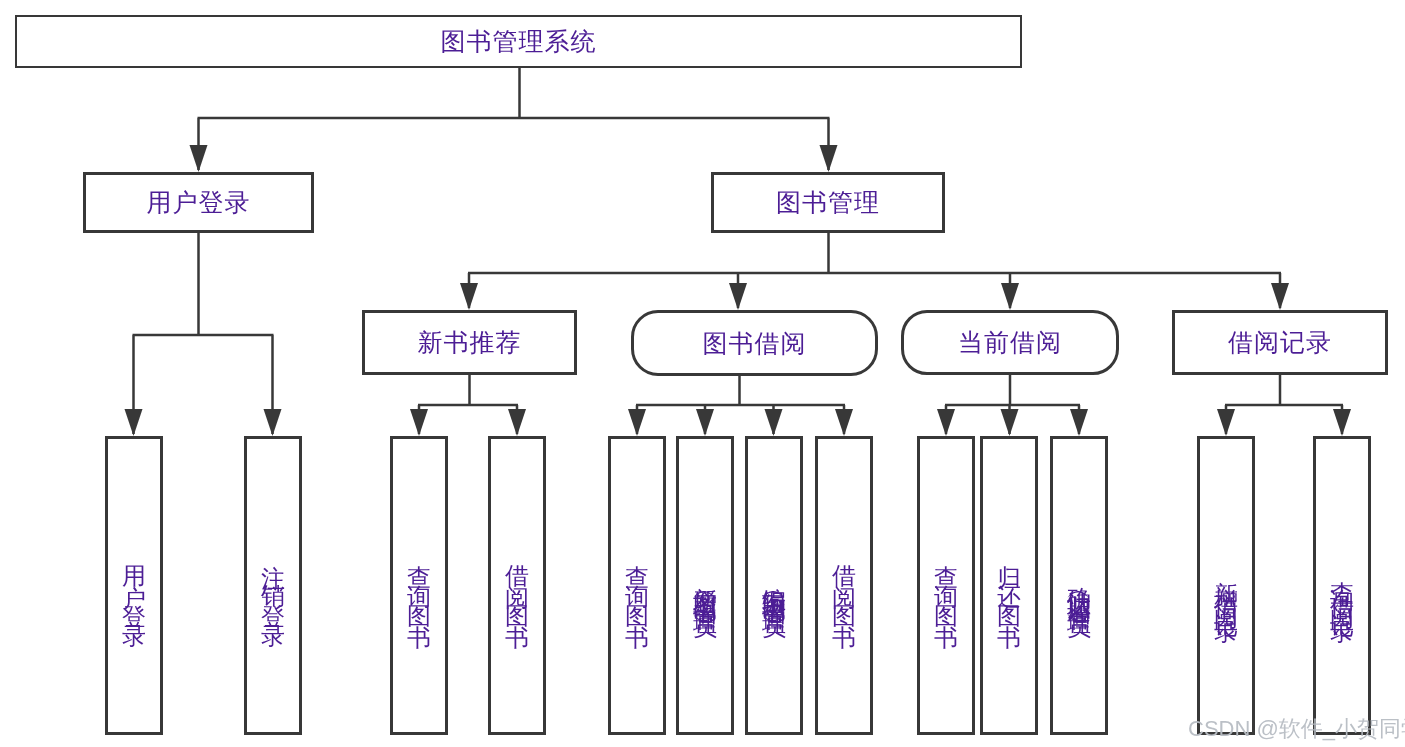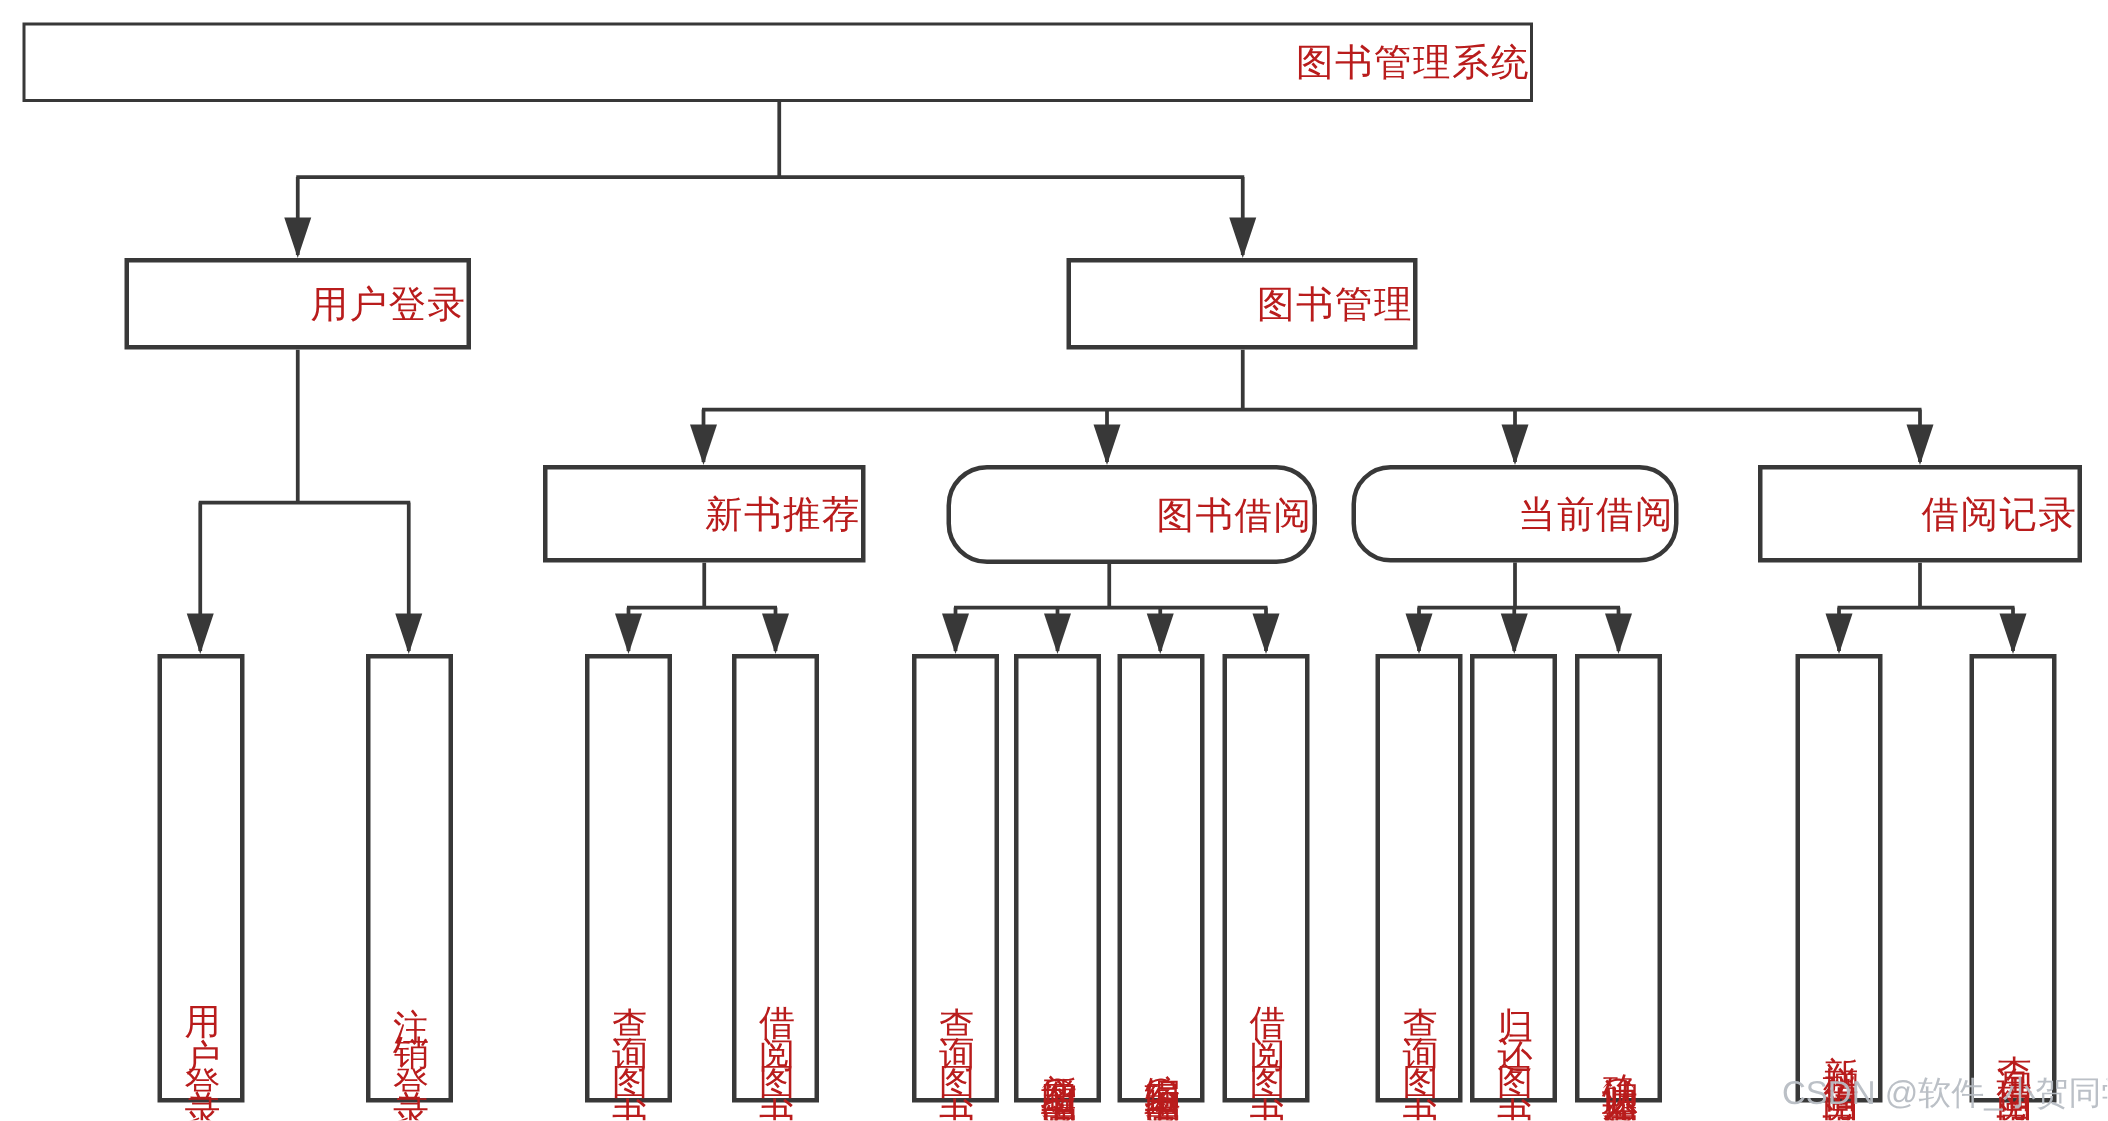--- a/index.html
+++ b/index.html
@@ -16,22 +16,22 @@
     left: 0; top: 0;
     width: 1405px; height: 747px;
   }
   .node {
     position: absolute;
     box-sizing: border-box;
     border: 3px solid #383838;
     background: #ffffff;
     display: flex;
     align-items: center;
-    justify-content: flex-end;
-    color: #b91c1c;
+    justify-content: center;
+    color: #4c1d95;
     font-size: 25px;
     letter-spacing: 1px;
     z-index: 2;
   }
   .node.root { border-width: 2px; }
   .leaf {
     writing-mode: vertical-rl;
     text-orientation: mixed;
     font-size: 24px;
     letter-spacing: 0;

